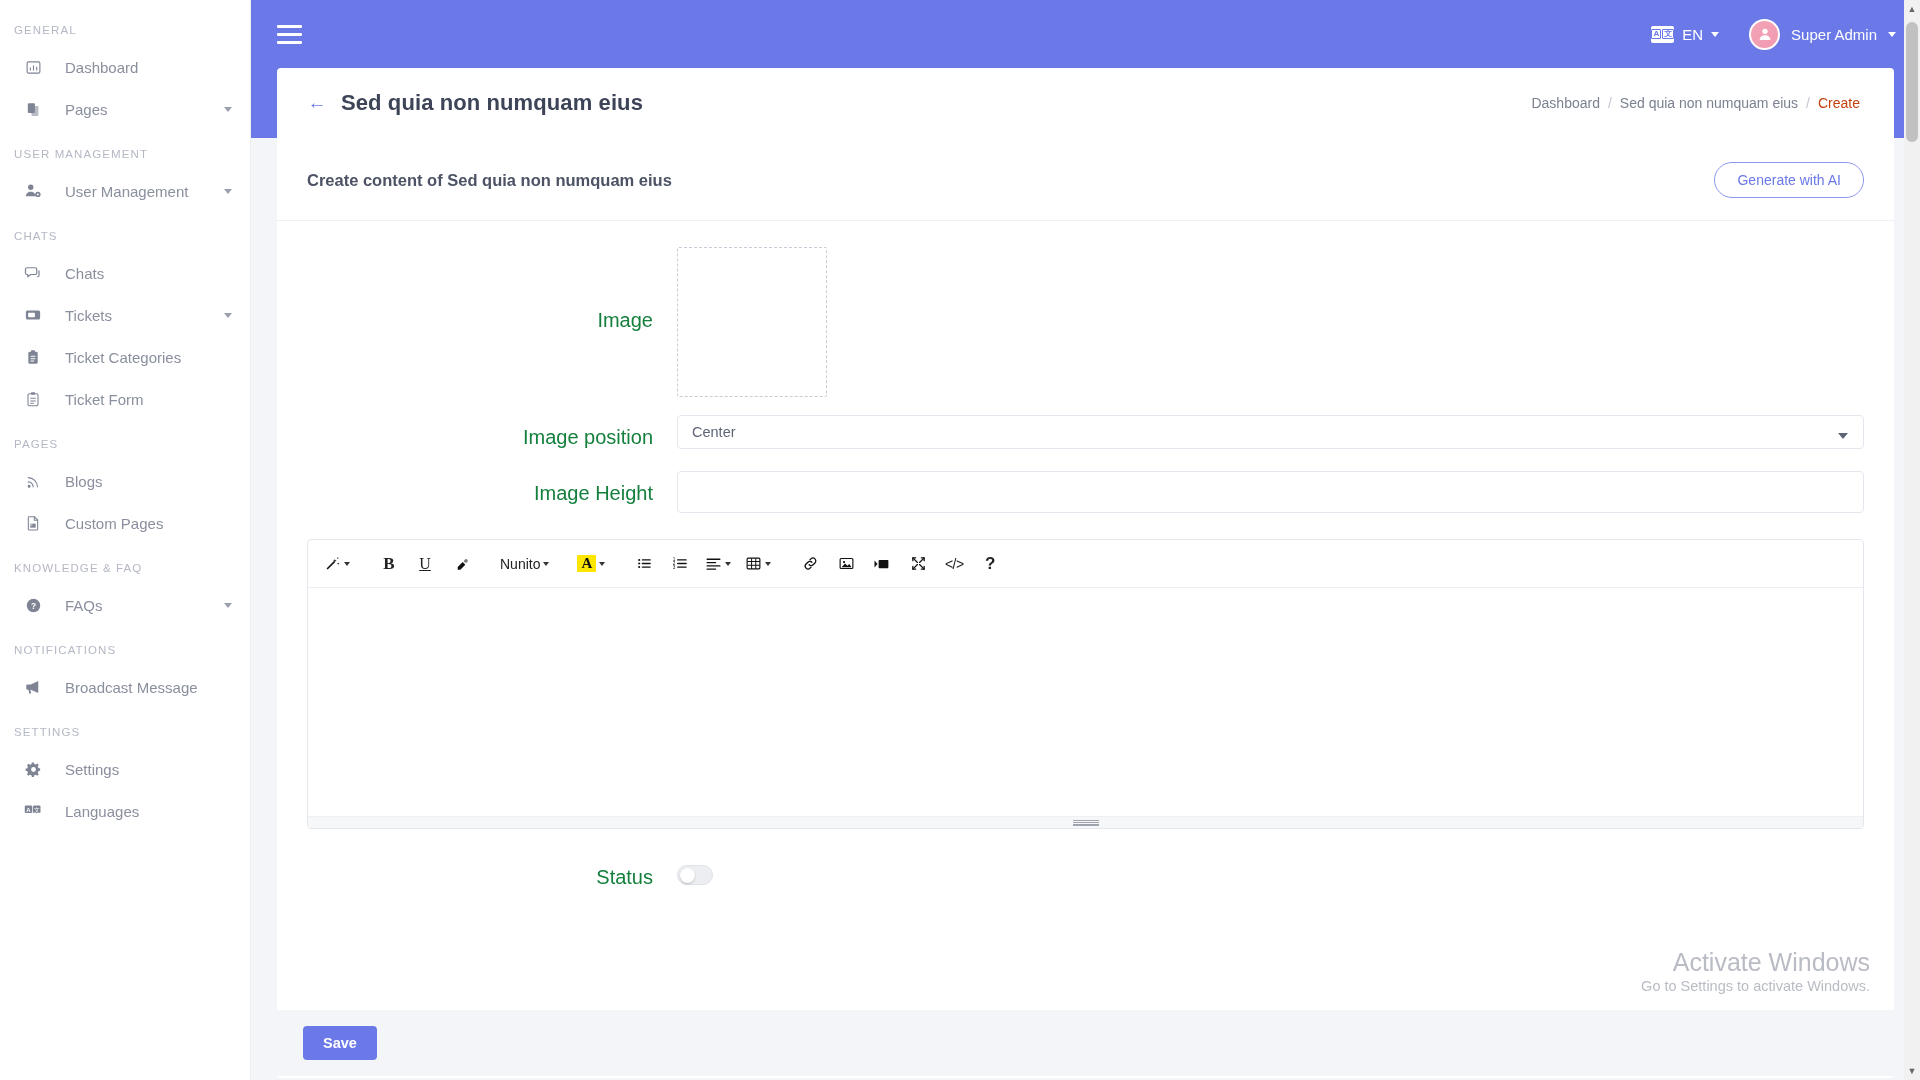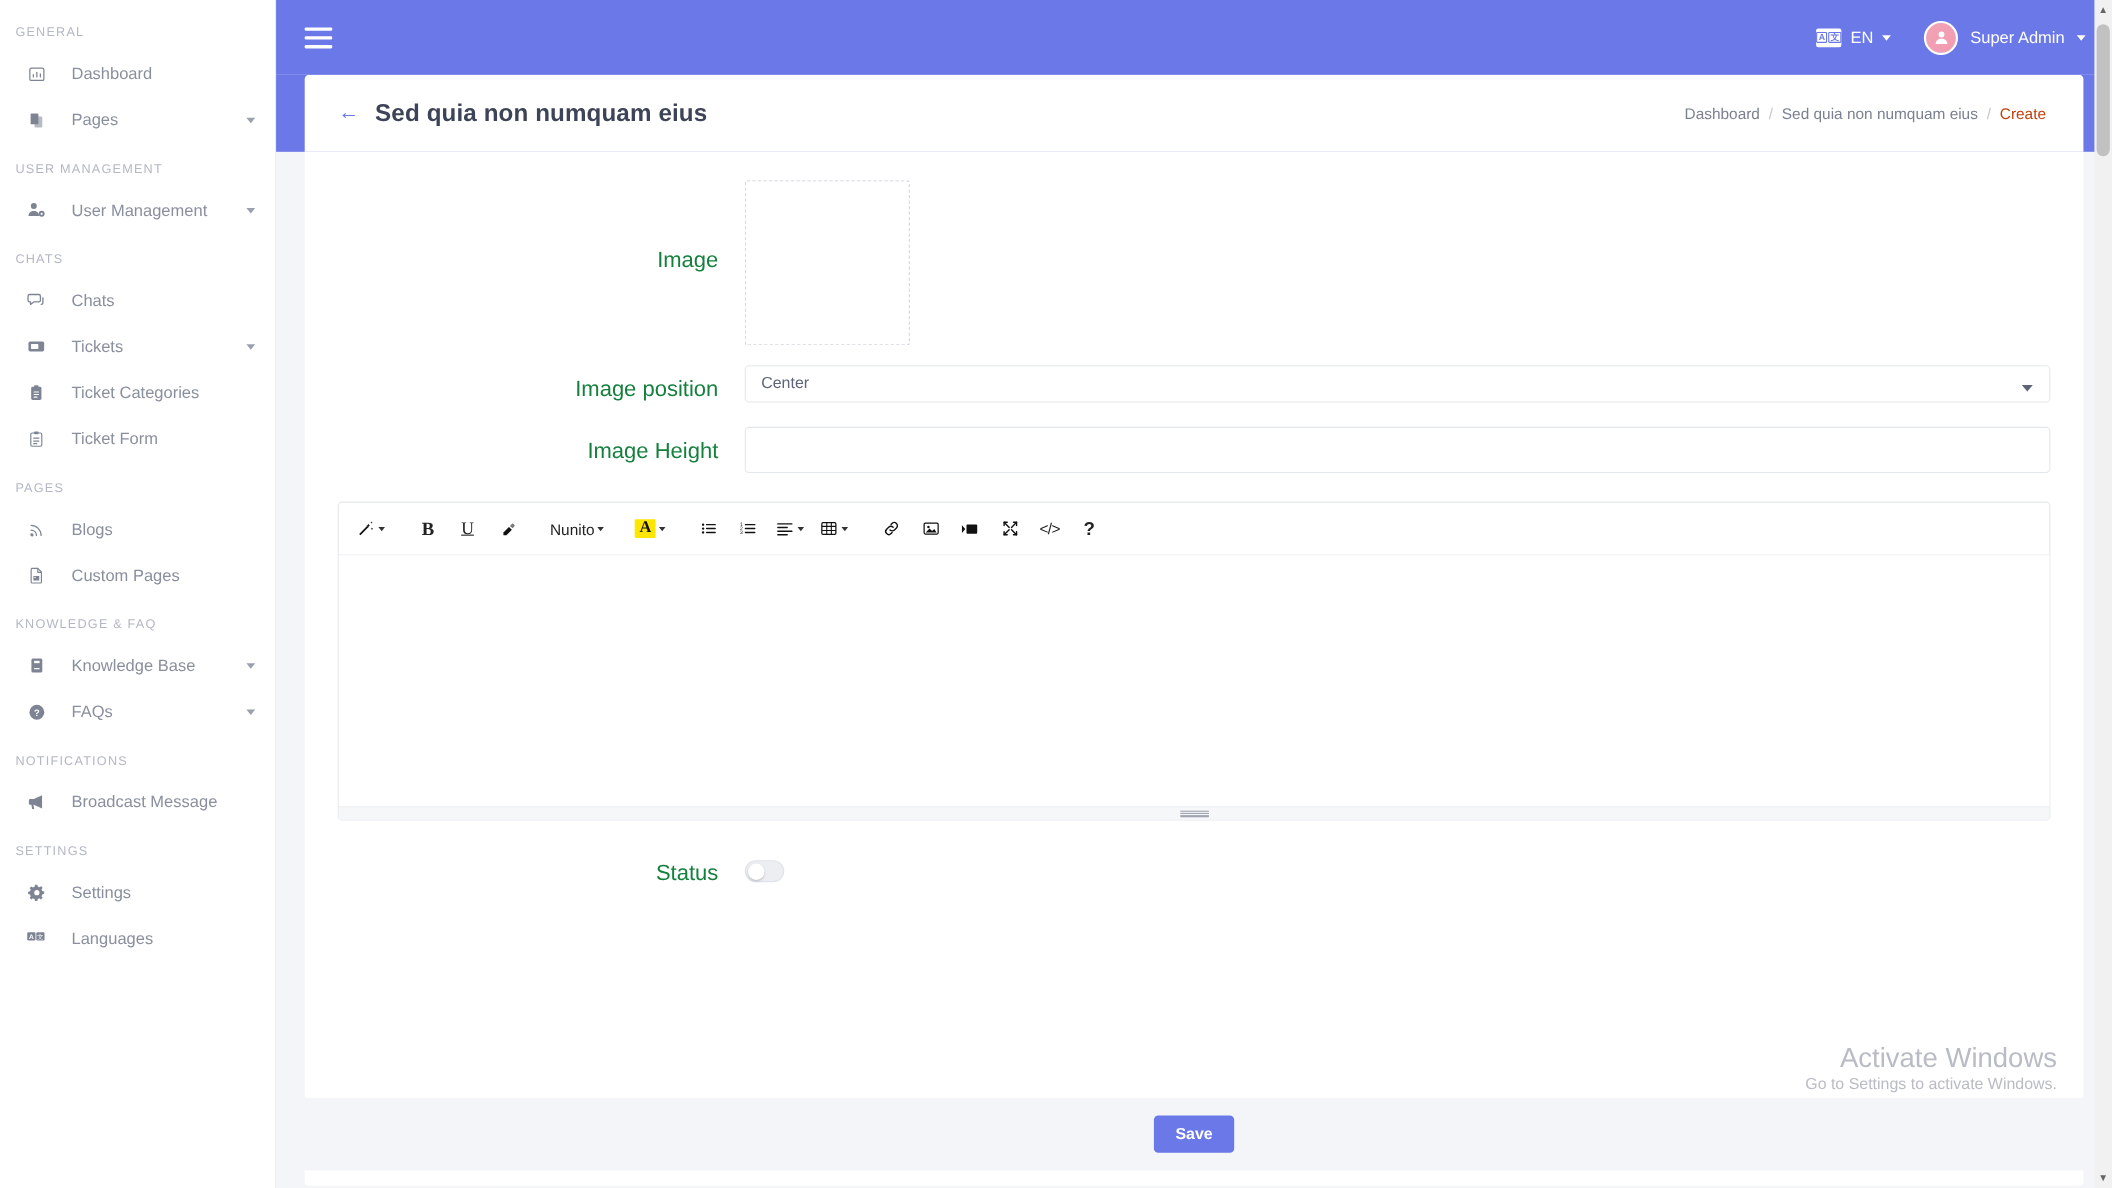--- a/index.html
+++ b/index.html
@@ -185,23 +185,23 @@
   
   .watermark {
     position: absolute; right: 50px; bottom: 86px; text-align: right;
     color: #b9bcc4; user-select: none; pointer-events: none; margin-top: 28px;
   }
   .wm1 { font-size: 25px; font-weight: 400; line-height: 1.25; }
   .wm2 { font-size: 14.5px; }
 
   
   .footer-bar {
-    position: absolute; left: 0; right: 0; bottom: 16px; height: 66px;
+    position: absolute; left: 0; right: 0; bottom: 4px; height: 66px;
     background: #f4f5f9; display: flex; align-items: center;
-    justify-content: center; padding: 0 52px;
+    justify-content: flex-start; padding: 0 52px;
   }
   .btn-save {
     background: #6a78e8; color: #fff; border: none; border-radius: 4px;
     padding: 9px 20px; font-size: 14.5px; cursor: pointer;
     font-weight: bold; font-family: inherit;
   }
 
   
   .vscroll { position: absolute; right: 0; top: 0; width: 16px; height: 1080px; background: #f1f1f1; }
   .vscroll .thumb { position: absolute; top: 22px; left: 2px; width: 12px; height: 120px; background: #c1c1c1; border-radius: 6px; }
@@ -303,31 +303,20 @@
             <svg width="16" height="18" viewBox="0 0 24 24">
               <path fill="none" stroke="currentColor" stroke-width="1.6" stroke-linecap="round" stroke-linejoin="round" d="M6 2.5h8l5 5V21a1.5 1.5 0 0 1-1.5 1.5h-11A1.5 1.5 0 0 1 5 21V4a1.5 1.5 0 0 1 1-1.5z"></path>
               <path fill="none" stroke="currentColor" stroke-width="1.6" stroke-linecap="round" stroke-linejoin="round" d="M14 2.5V8h5"></path>
               <path fill="currentColor" d="M8 13h8v6H8z"></path>
               <circle cx="10.2" cy="15" r="1" fill="#fff"></circle>
             </svg>
           </span>
           <span class="nav-label">Custom Pages</span>
         </div>
         <div class="nav-section">KNOWLEDGE &amp; FAQ</div>
-        <div class="nav-item">
-          <span class="nav-ico">
-            <svg width="17" height="18" viewBox="0 0 24 24">
-              <rect x="5" y="3" width="14" height="18" rx="2" fill="currentColor"></rect>
-              <rect x="8.5" y="6" width="7" height="3" fill="#fff"></rect>
-              <path stroke="#fff" stroke-width="1.5" d="M8.5 16h7"></path>
-            </svg>
-          </span>
-          <span class="nav-label">Knowledge Base</span>
-          <i class="nav-caret"></i>
-        </div>
         <div class="nav-item">
           <span class="nav-ico">
             <svg width="17" height="17" viewBox="0 0 24 24">
               <circle cx="12" cy="12" r="9.5" fill="currentColor"></circle>
               <text x="12" y="16.5" font-size="12" font-weight="bold" text-anchor="middle" fill="#fff" font-family="Liberation Sans, sans-serif">?</text>
             </svg>
           </span>
           <span class="nav-label">FAQs</span>
           <i class="nav-caret"></i>
         </div>
@@ -404,20 +393,24 @@
           <a>Sed quia non numquam eius</a>
           <span class="sep">/</span>
           <span class="cur">Create</span>
         </div>
       </div>
     </div>
 
     <div class="content-wrap">
       <div class="card">
 
+        <div class="card-head">
+          <span class="card-title">Create content of Sed quia non numquam eius</span>
+          <button class="btn-ai">Generate with AI</button>
+        </div>
 
         <div class="card-body">
 
           <div class="form-row" style="margin-bottom:18px;">
             <div class="form-label" style="padding-top:62px;">Image</div>
             <div class="form-field">
               <div class="img-drop"></div>
             </div>
           </div>
 

